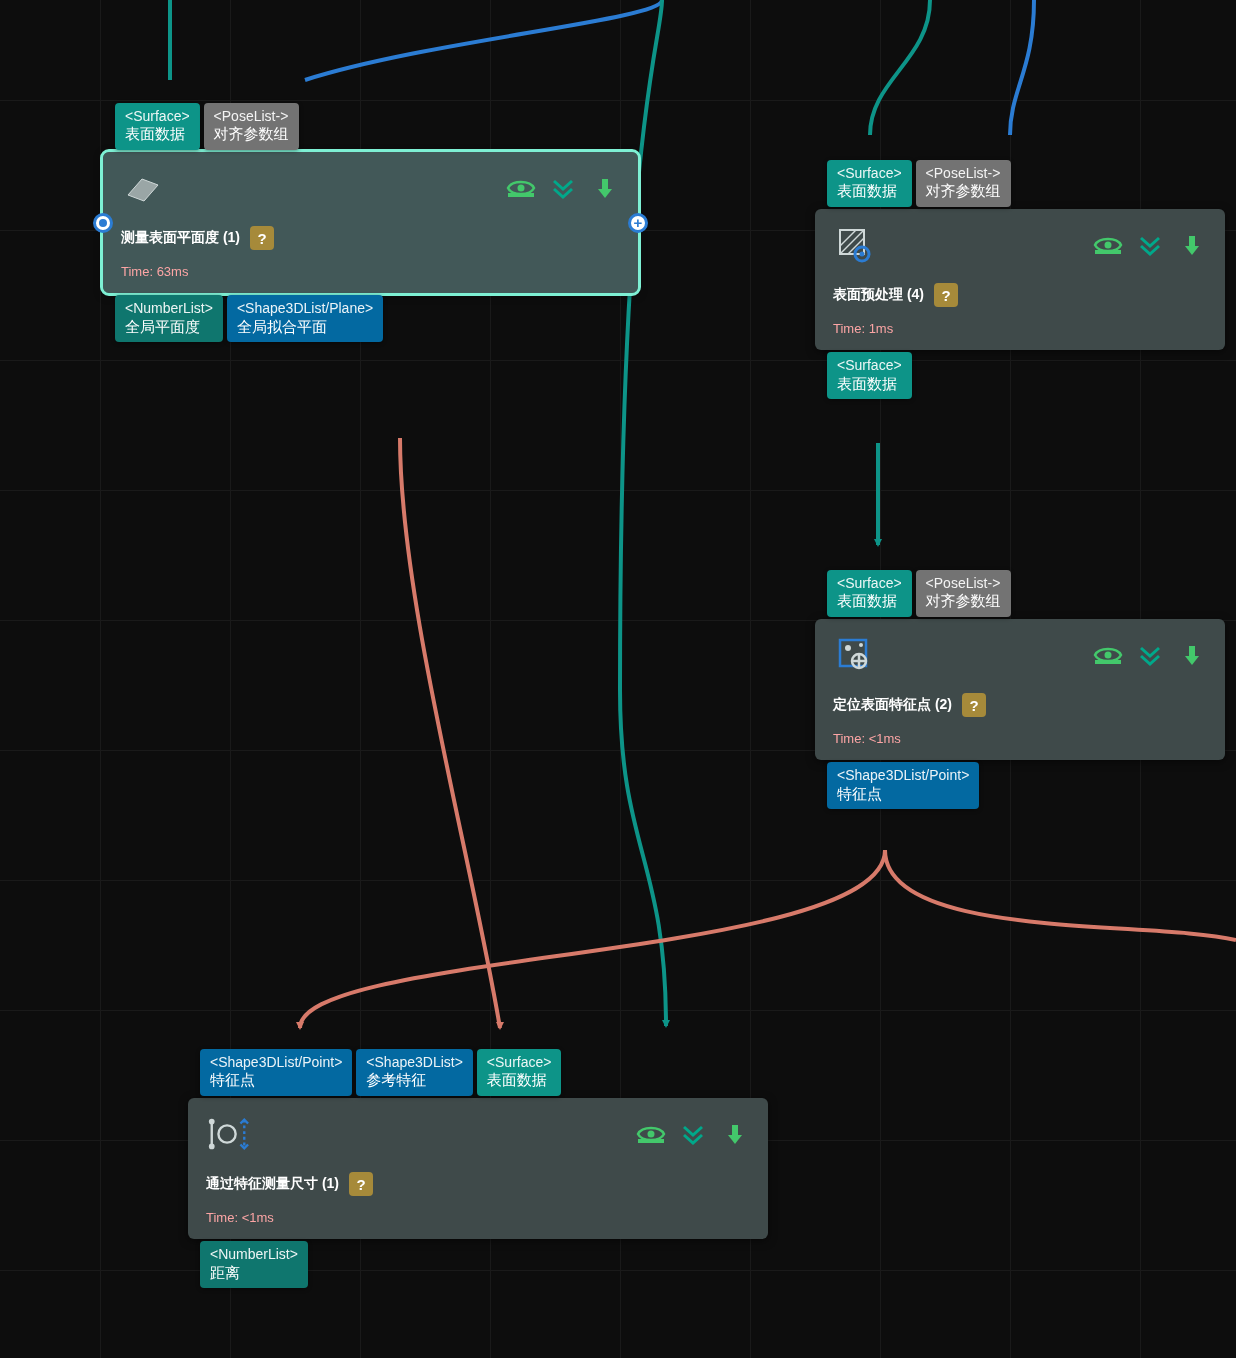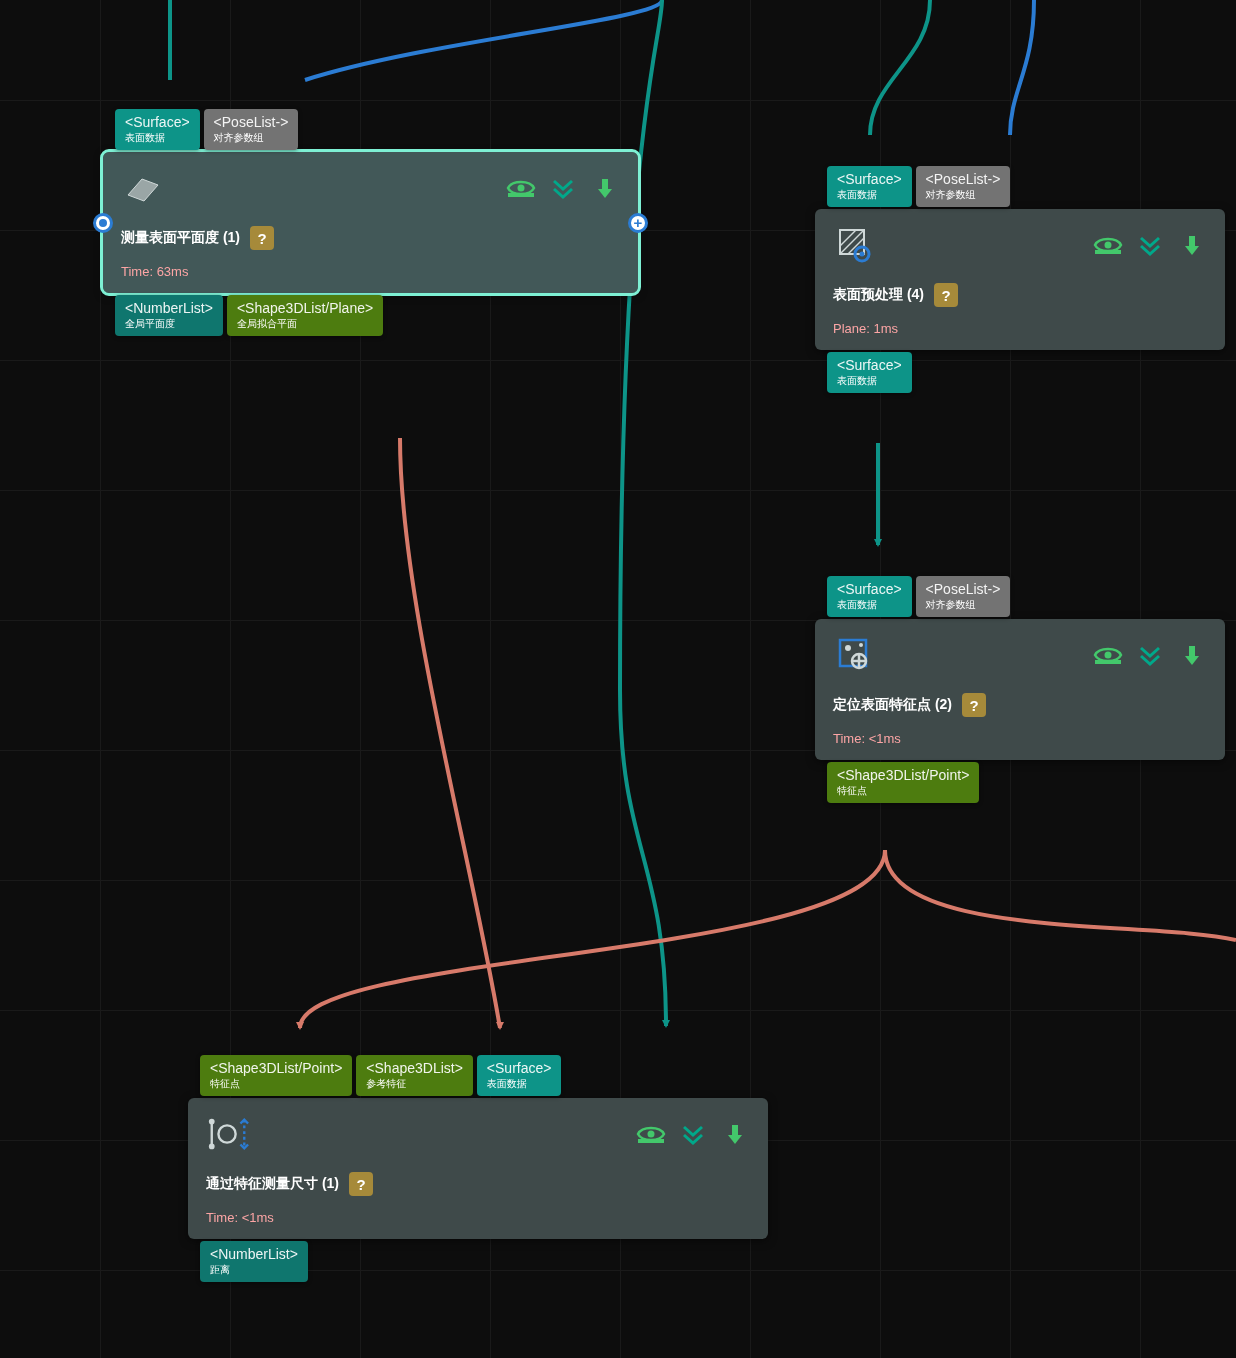--- a/index.html
+++ b/index.html
@@ -41,25 +41,25 @@
   .port {
     padding: 5px 10px 6px;
     border-radius: 4px;
     font-size: 15px;
     line-height: 1.25;
     color: #fff;
     white-space: nowrap;
     box-shadow: 0 1px 4px rgba(0,0,0,.4);
   }
   .port .type { display: block; font-size: 14px; opacity: .92; }
-  .port .label { display: block; font-size: 10px; }
+  .port .label { display: block; font-size: 15px; }
   .port.teal   { background: #0d9488; }
   .port.blue   { background: #737373; }
   .port.purple { background: #0f766e; }
-  .port.coral  { background: #4d7c0f; }
+  .port.coral  { background: #0369a1; }
 
   .node-inner { padding: 14px 18px 14px 18px; }
   .node-header { display: flex; align-items: center; justify-content: space-between; margin-bottom: 16px; }
   .node-icon {
     width: 44px; height: 44px;
     display: flex; align-items: center; justify-content: center;
     color: #cfd8d8;
   }
   .node-actions { display: flex; gap: 12px; align-items: center; }
   .act-btn {
@@ -215,21 +215,21 @@
               <rect x="6" y="2" width="6" height="10" fill="#43c86b"></rect>
               <path d="M2 12 L16 12 L9 21 Z" fill="#43c86b"></path>
             </svg>
         </div>
       </div>
     </div>
     <div class="node-title-row">
       <span class="node-title">表面预处理 (4)</span>
       <span class="help-badge">?</span>
     </div>
-    <div class="node-time">Plane: 1ms</div>
+    <div class="node-time">Time: 1ms</div>
   </div>
   <div class="port-row bottom">
     <div class="port teal">
       <span class="type">&lt;Surface&gt;</span>
       <span class="label">表面数据</span>
     </div>
   </div>
 </div>
 
 <div class="node" style="left:807px; top:619px; width:410px;">

